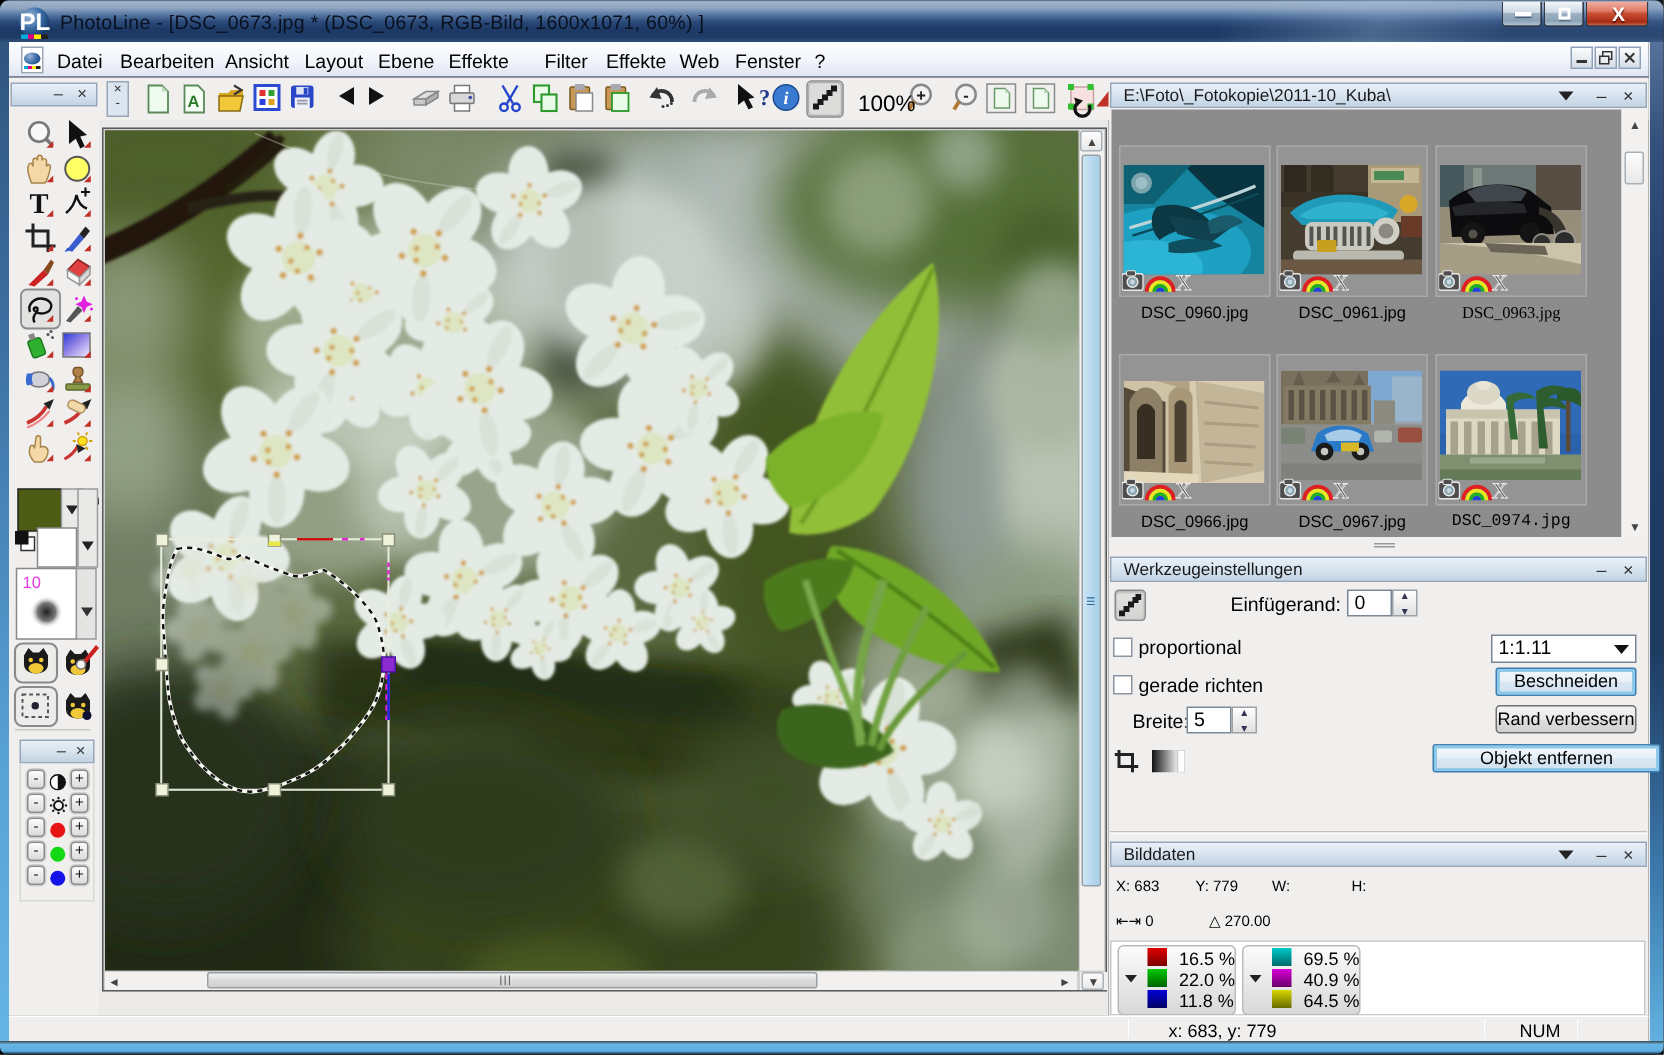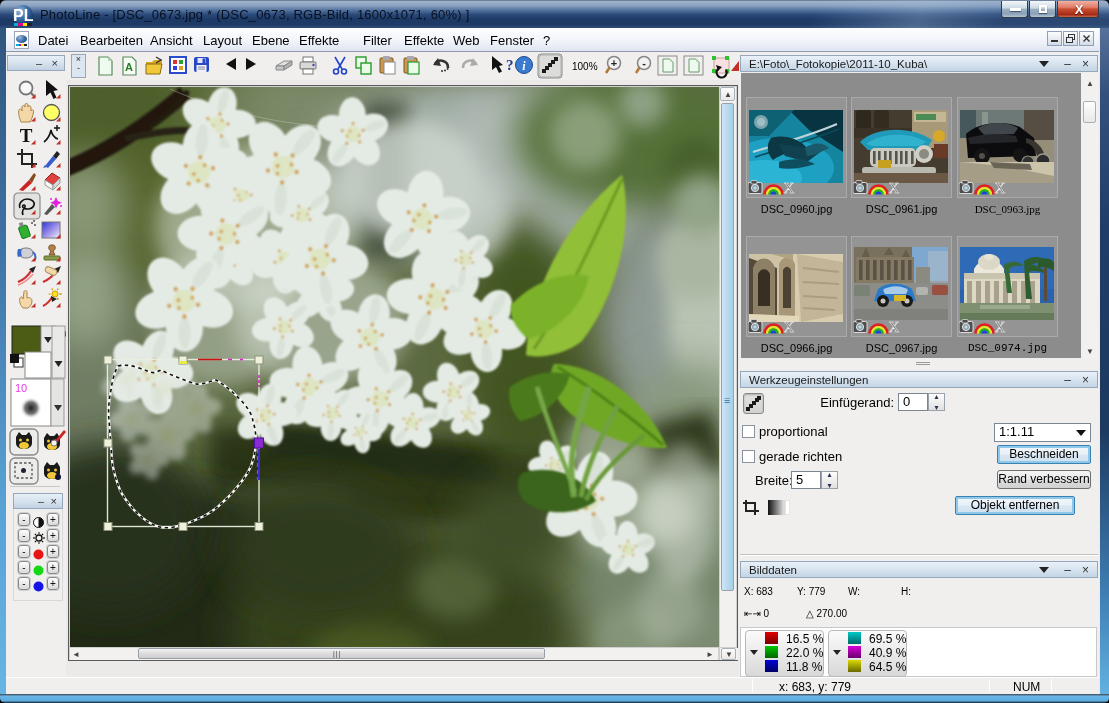--- a/index.html
+++ b/index.html
@@ -51,21 +51,21 @@
   background:linear-gradient(90deg,#00aee0 0 25%,#e6007e 25% 50%,#ffec00 50% 75%,#222 75% 100%); }
 .menu-item { position:absolute; top:33px; font-size:13px; color:#000; }
 
 .mdibtn { top:31px; width:15px; height:15px; border:1px solid #8fa0b8;
   background:linear-gradient(180deg,#fbfcfd 0%,#e8edf3 50%,#d3dce6 100%);
   font-size:10px; color:#222; text-align:center; line-height:13px; }
 
 
 #toolbar-bg { left:6px; top:52px; width:1093px; height:28px; background:#f0efed; }
 #tb-minipanel { left:71px; top:54px; width:15px; height:24px; background:#dce6f0; border:1px solid #9aa6b5; font-size:9px; color:#333; text-align:center; line-height:9px; }
-#tb-100 { top:61px; font-size:10px; color:#000; }
+#tb-100 { top:61px; font-size:15px; color:#000; }
 
 
 #leftpanel { left:6px; top:52px; width:60px; height:625px; background:#f0efed; }
 .ptitle { position:absolute; height:16px;
   background:linear-gradient(180deg,#e8f0f8 0%,#d3e0ec 60%,#c2d2e2 100%);
   border:1px solid #98a8bc; }
 .ptitle .pmin,.ptitle .pcls { position:absolute; top:0px; font-size:11px; color:#333; line-height:14px; }
 .pressed { border:1px solid #8a8a8a; border-radius:3px; background:linear-gradient(180deg,#e4e4e2,#d2d2d0); box-shadow:inset 0 1px 2px rgba(0,0,0,.25); }
 
 
@@ -1008,21 +1008,21 @@
   <div class="wlabel" style="left:759px;top:424px;">proportional</div>
   <div class="winput" style="left:994px;top:423px;width:97px;height:19px;">1:1.11</div>
   <div class="abs" style="left:1076px;top:430px;width:0;height:0;border-left:5px solid transparent;border-right:5px solid transparent;border-top:6px solid #111;"></div>
   <div class="chk" style="left:742px;top:450px;"></div>
   <div class="wlabel" style="left:759px;top:449px;">gerade richten</div>
   <div class="wbtn def" style="left:997px;top:445px;width:94px;">Beschneiden</div>
   <div class="wlabel" style="left:755px;top:473px;">Breite:</div>
   <div class="winput" style="left:791px;top:471px;width:30px;height:18px;">5</div>
   <div class="spin" style="left:821px;top:471px;"></div>
   <div class="wbtn" style="left:997px;top:470px;width:94px;">Rand verbessern</div>
-  <div class="wbtn def" style="left:955px;top:496px;width:120px;">Objekt entfernen</div>
+  <div class="wbtn def" style="left:955px;top:496px;width:152px;">Objekt entfernen</div>
 
   <div class="abs" style="left:740px;top:554px;width:358px;height:1px;background:#c2c1bf;"></div>
   <div class="abs" style="left:740px;top:555px;width:358px;height:1px;background:#ffffff;"></div>
 
   <div class="rtitle abs" style="top:561px;">
     <div class="txt">Bilddaten</div>
     <div class="dd"></div>
       <div class="mn">–</div>
       <div class="cl">×</div>
   </div>

